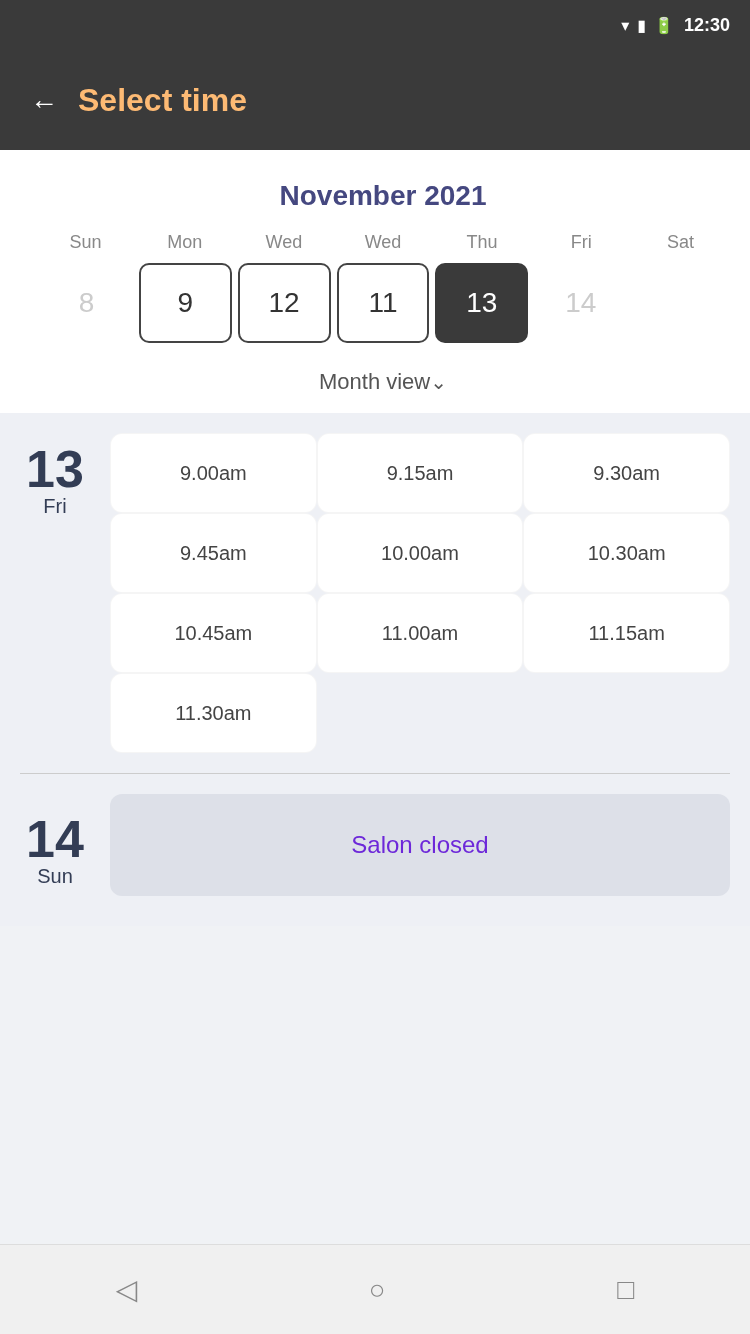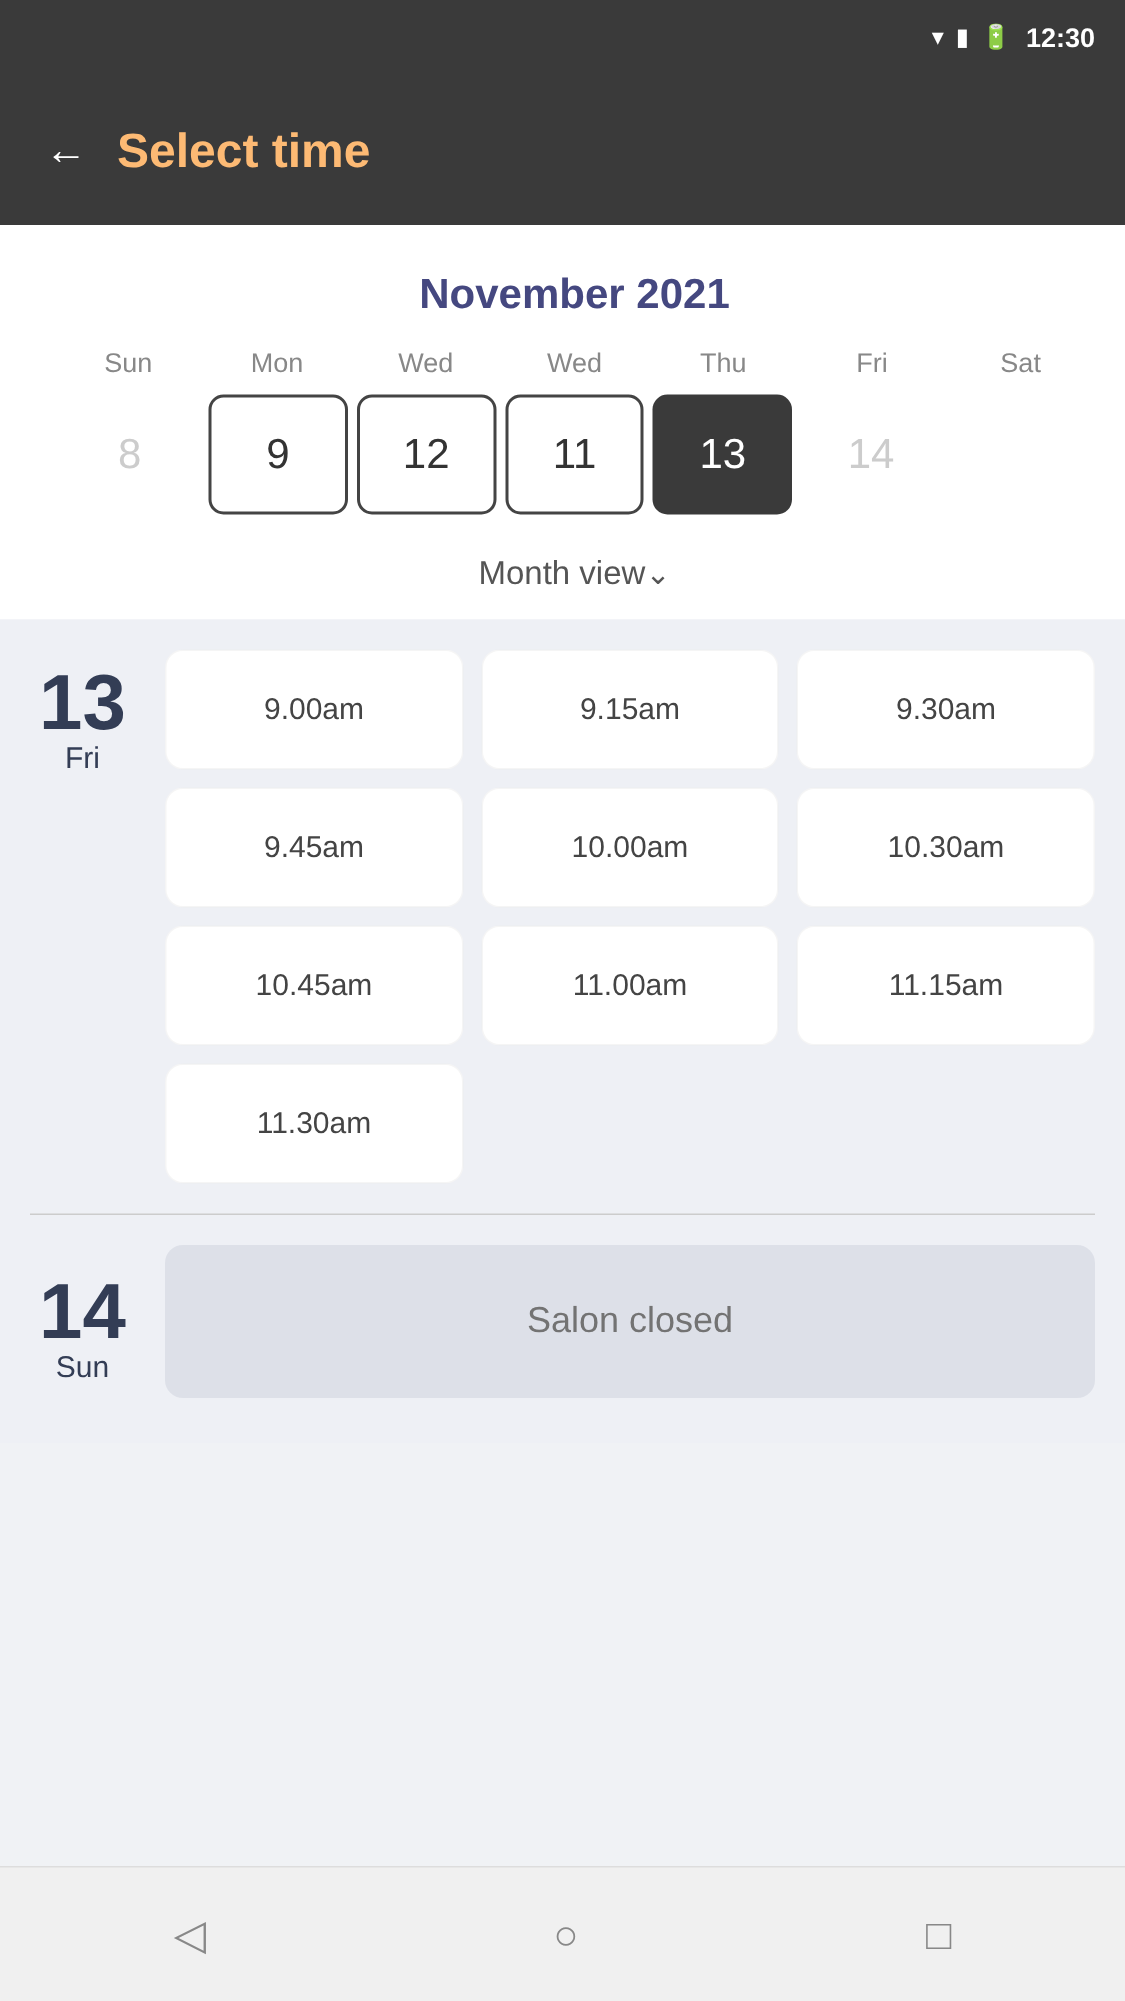--- a/index.html
+++ b/index.html
@@ -156,21 +156,20 @@
     .day-name {
       font-size: 20px;
       color: #333d55;
       font-weight: 400;
     }
 
     .slots-grid {
       flex: 1;
       display: grid;
       grid-template-columns: repeat(3, 1fr);
-      gap: 12px;
     }
 
     .time-slot {
       background: white;
       border-radius: 12px;
       height: 80px;
       display: flex;
       align-items: center;
       justify-content: center;
       font-size: 20px;
@@ -195,21 +194,21 @@
     }
     .closed-box {
       flex: 1;
       background: #dde0e8;
       border-radius: 12px;
       height: 102px;
       display: flex;
       align-items: center;
       justify-content: center;
       font-size: 24px;
-      color: #737373;
+      color: #6d28d9;
     }
 
     
     .bottom-nav {
       position: fixed;
       bottom: 0;
       width: 750px;
       height: 90px;
       background: #f0f0f0;
       display: flex;

